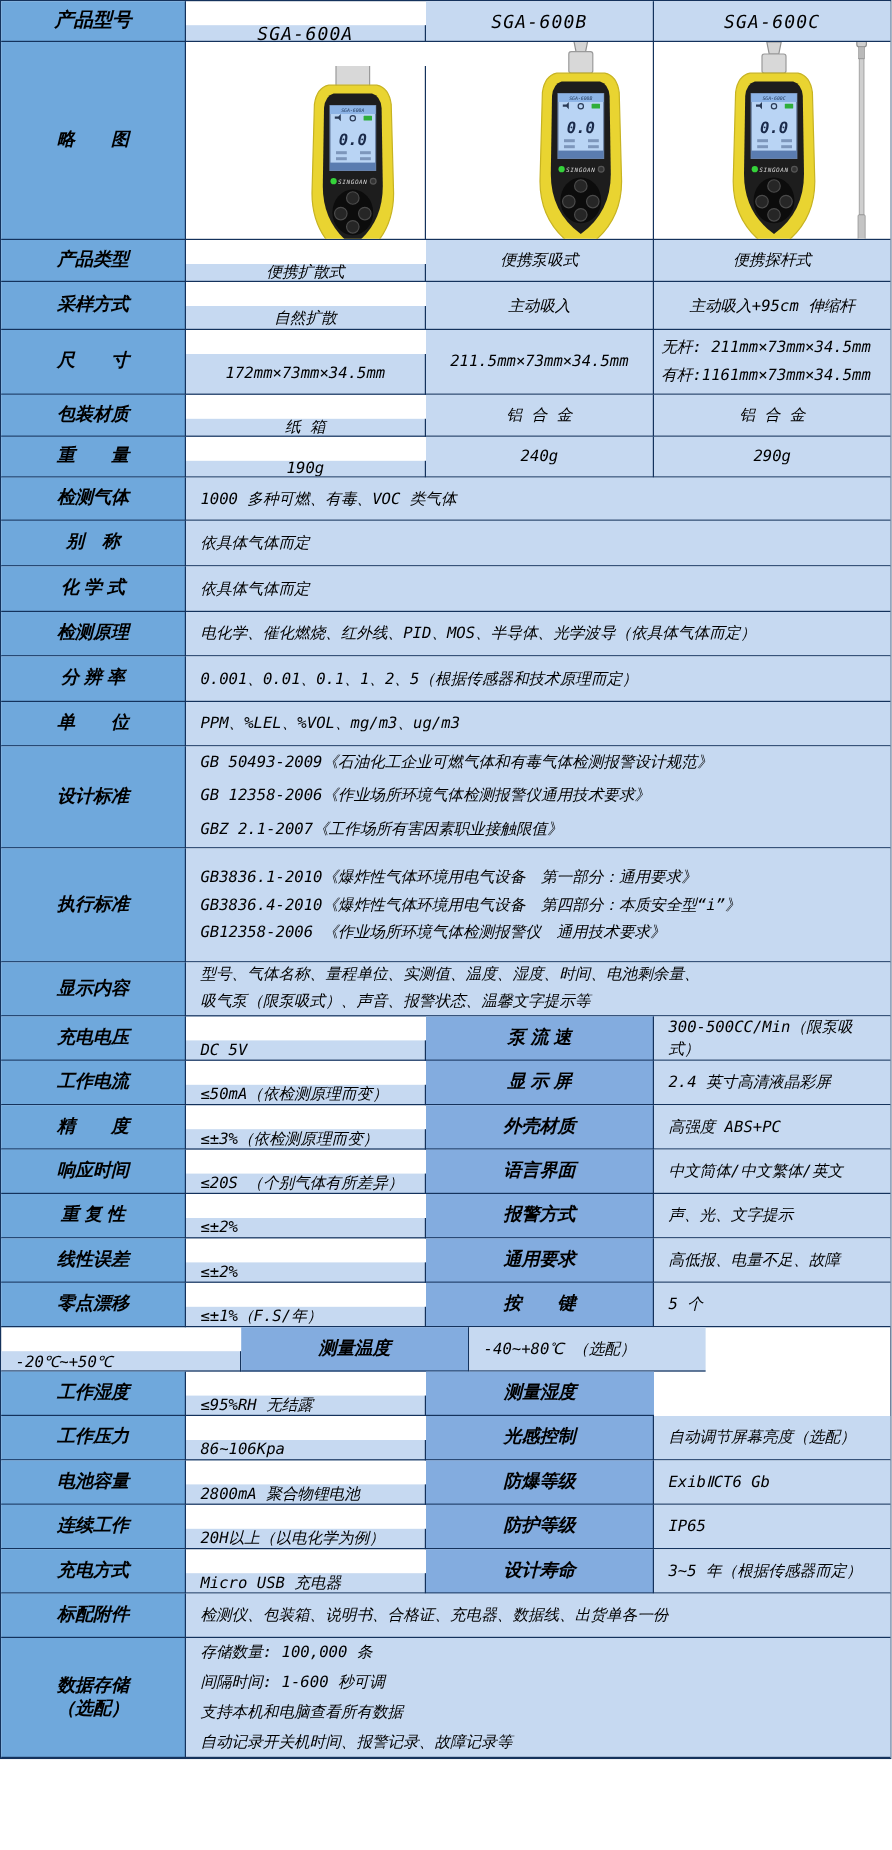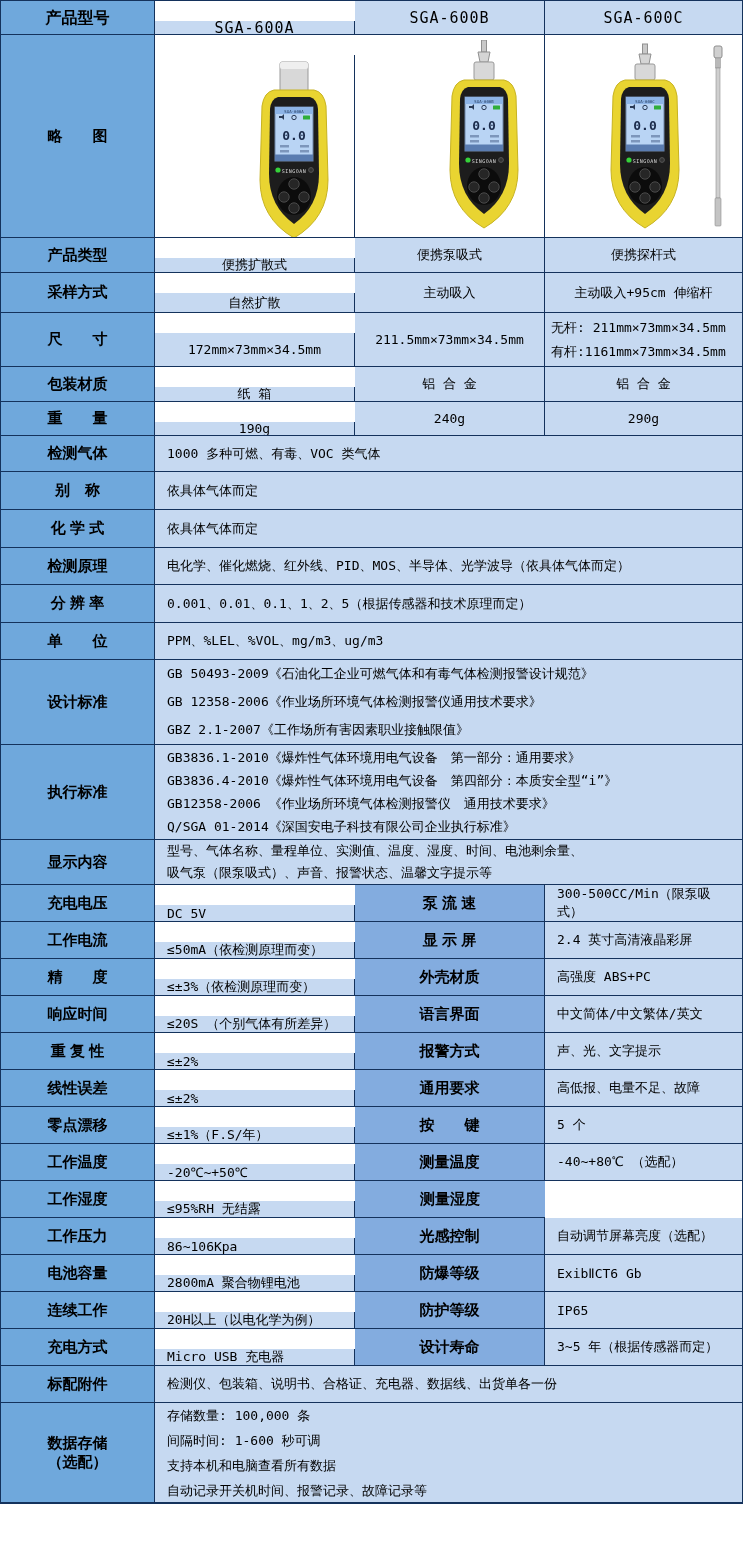--- a/index.html
+++ b/index.html
@@ -5,20 +5,21 @@
   * { box-sizing: border-box; margin: 0; padding: 0; }
   body {
     background: #ffffff;
     font-family: "DejaVu Sans Mono", "Liberation Mono", monospace;
     color: #000000;
     width: 743px;
   }
   .table {
     width: 743px;
     border: 1px solid var(--border, #14325c);
+    font-style: italic;
   }
   .row { display: flex; width: 100%; }
   .cell {
     border-right: 1px solid var(--border, #14325c);
     border-bottom: 1px solid var(--border, #14325c);
     display: flex;
     align-items: center;
     justify-content: center;
     overflow: hidden;
   }
@@ -56,21 +57,21 @@
 
 <div class="table">
 
   <div class="row" style="height:34px">
     <div class="cell lbl w-label" style="font-size:16px">产品型号</div>
     <div class="cell val w1 model">SGA-600A</div>
     <div class="cell val w2 model">SGA-600B</div>
     <div class="cell val w3 model">SGA-600C</div>
   </div>
 
-  <div class="row" style="height:203px">
+  <div class="row" style="height:165px">
     <div class="cell lbl w-label">略　　图</div>
 
     <div class="cell white w1">
       <svg width="120" height="192" viewBox="0 0 120 192">
         <rect x="46" y="12" width="28" height="30" rx="2" fill="#d8d8d8" stroke="#9a9a9a"></rect>
         <rect x="46" y="12" width="28" height="7" rx="2" fill="#efefef"></rect>
         <path d="M40,40 Q30,42 28,56 L26,130 Q26,168 60,188 Q94,168 94,130 L92,56 Q90,42 80,40 Z" fill="#e9d431" stroke="#c7b322"></path>
         <path d="M44,47 Q37,49 36,59 L35,124 Q35,156 60,174 Q85,156 85,124 L84,59 Q83,49 76,47 Z" fill="#1d1d1d"></path>
         <rect x="41" y="57" width="38" height="54" fill="#b9d4f4" stroke="#6f86a8"></rect>
         <rect x="41" y="57" width="38" height="7" fill="#8db4e6"></rect>
@@ -233,21 +234,20 @@
       <div>GBZ 2.1-2007《工作场所有害因素职业接触限值》</div>
     </div>
   </div>
 
   <div class="row" style="height:95px">
     <div class="cell lbl w-label">执行标准</div>
     <div class="cell val wfull col left lh23">
       <div>GB3836.1-2010《爆炸性气体环境用电气设备　第一部分：通用要求》</div>
       <div>GB3836.4-2010《爆炸性气体环境用电气设备　第四部分：本质安全型“i”》</div>
       <div>GB12358-2006 《作业场所环境气体检测报警仪　通用技术要求》</div>
-      <div>Q/SGA 01-2014《深国安电子科技有限公司企业执行标准》</div>
     </div>
   </div>
 
   <div class="row" style="height:45px">
     <div class="cell lbl w-label">显示内容</div>
     <div class="cell val wfull col left lh22">
       <div>型号、气体名称、量程单位、实测值、温度、湿度、时间、电池剩余量、</div>
       <div>吸气泵（限泵吸式）、声音、报警状态、温馨文字提示等</div>
     </div>
   </div>
@@ -288,21 +288,20 @@
     <div class="cell lbl mid w2">通用要求</div>
     <div class="cell val w3 left">高低报、电量不足、故障</div>
   </div>
   <div class="row" style="height:37px">
     <div class="cell lbl w-label">零点漂移</div>
     <div class="cell val w1 left">≤±1%（F.S/年）</div>
     <div class="cell lbl mid w2">按　　键</div>
     <div class="cell val w3 left">5 个</div>
   </div>
   <div class="row" style="height:37px">
-    <div class="cell lbl w-label">工作温度</div>
     <div class="cell val w1 left">-20℃~+50℃</div>
     <div class="cell lbl mid w2">测量温度</div>
     <div class="cell val w3 left">-40~+80℃ （选配）</div>
   </div>
   <div class="row" style="height:37px">
     <div class="cell lbl w-label">工作湿度</div>
     <div class="cell val w1 left">≤95%RH 无结露</div>
     <div class="cell lbl mid w2">测量湿度</div>
   </div>
   <div class="row" style="height:37px">

